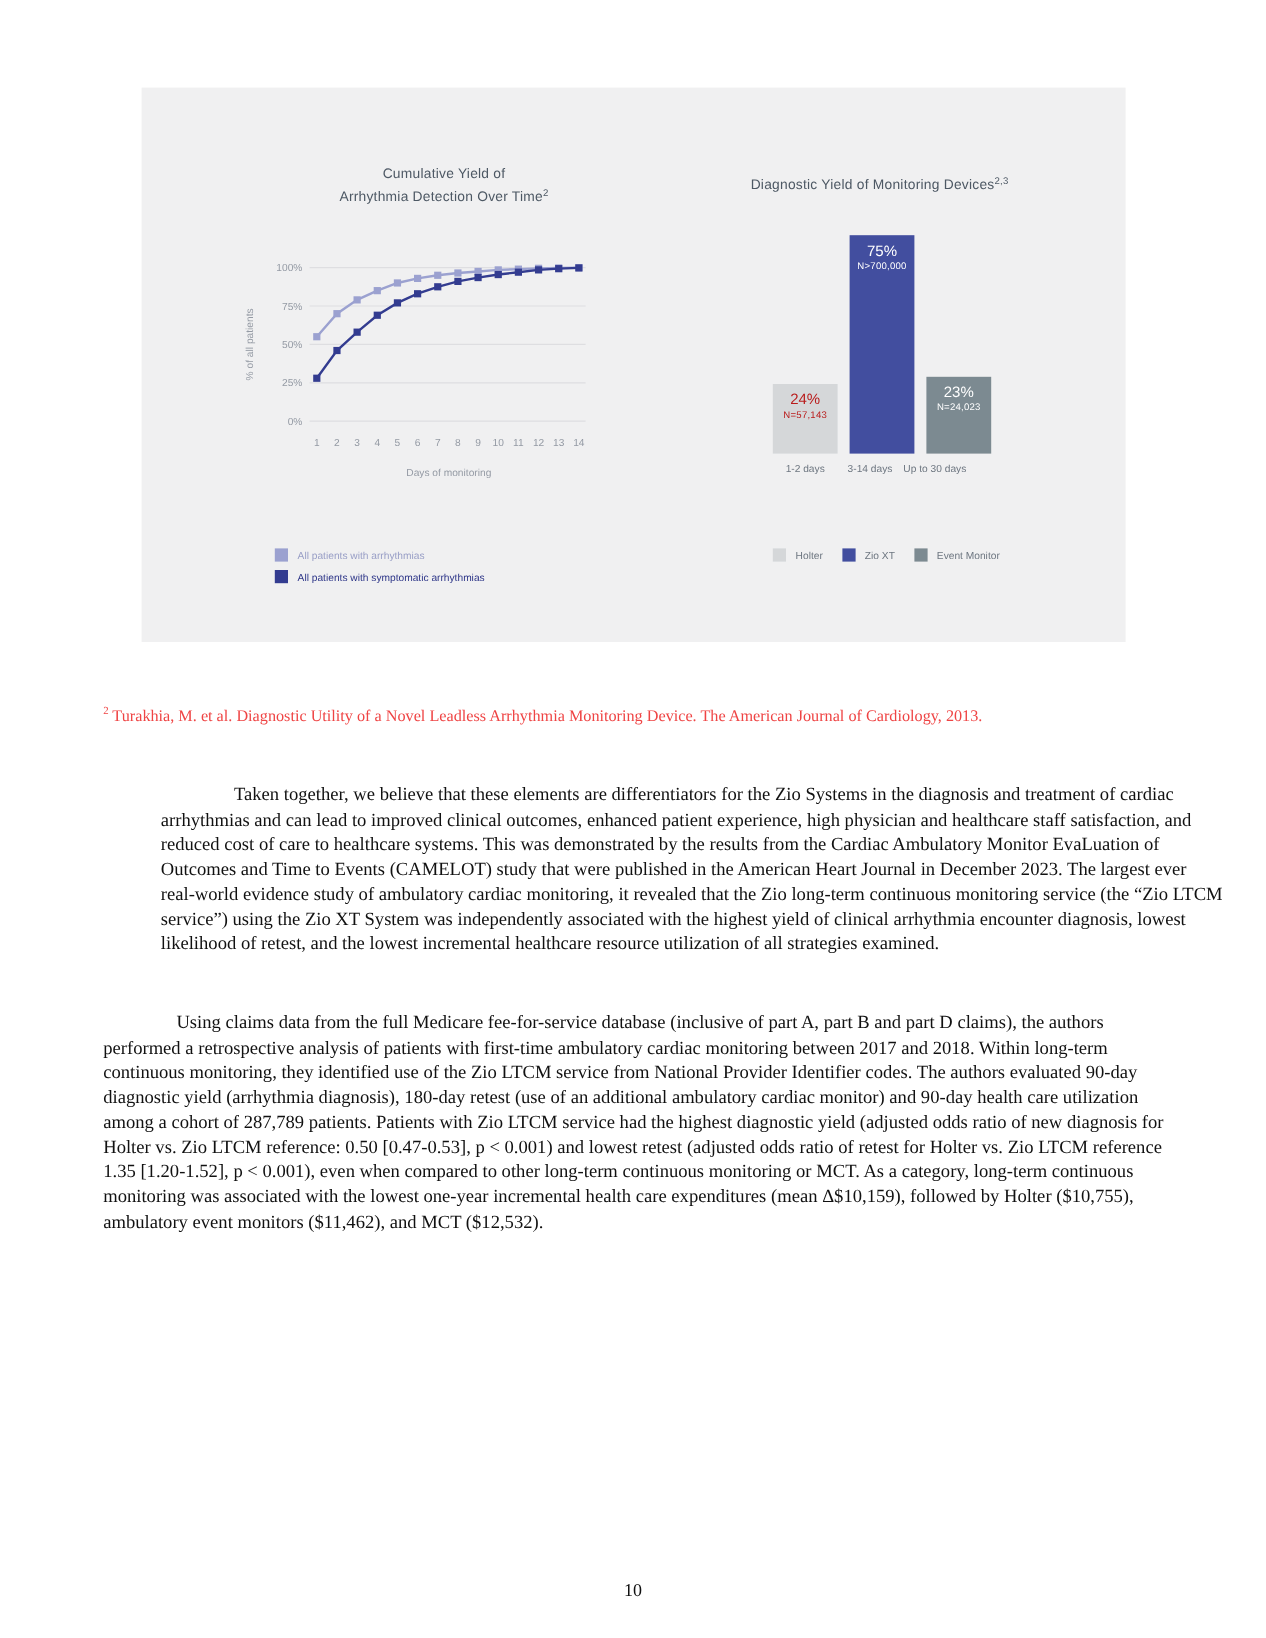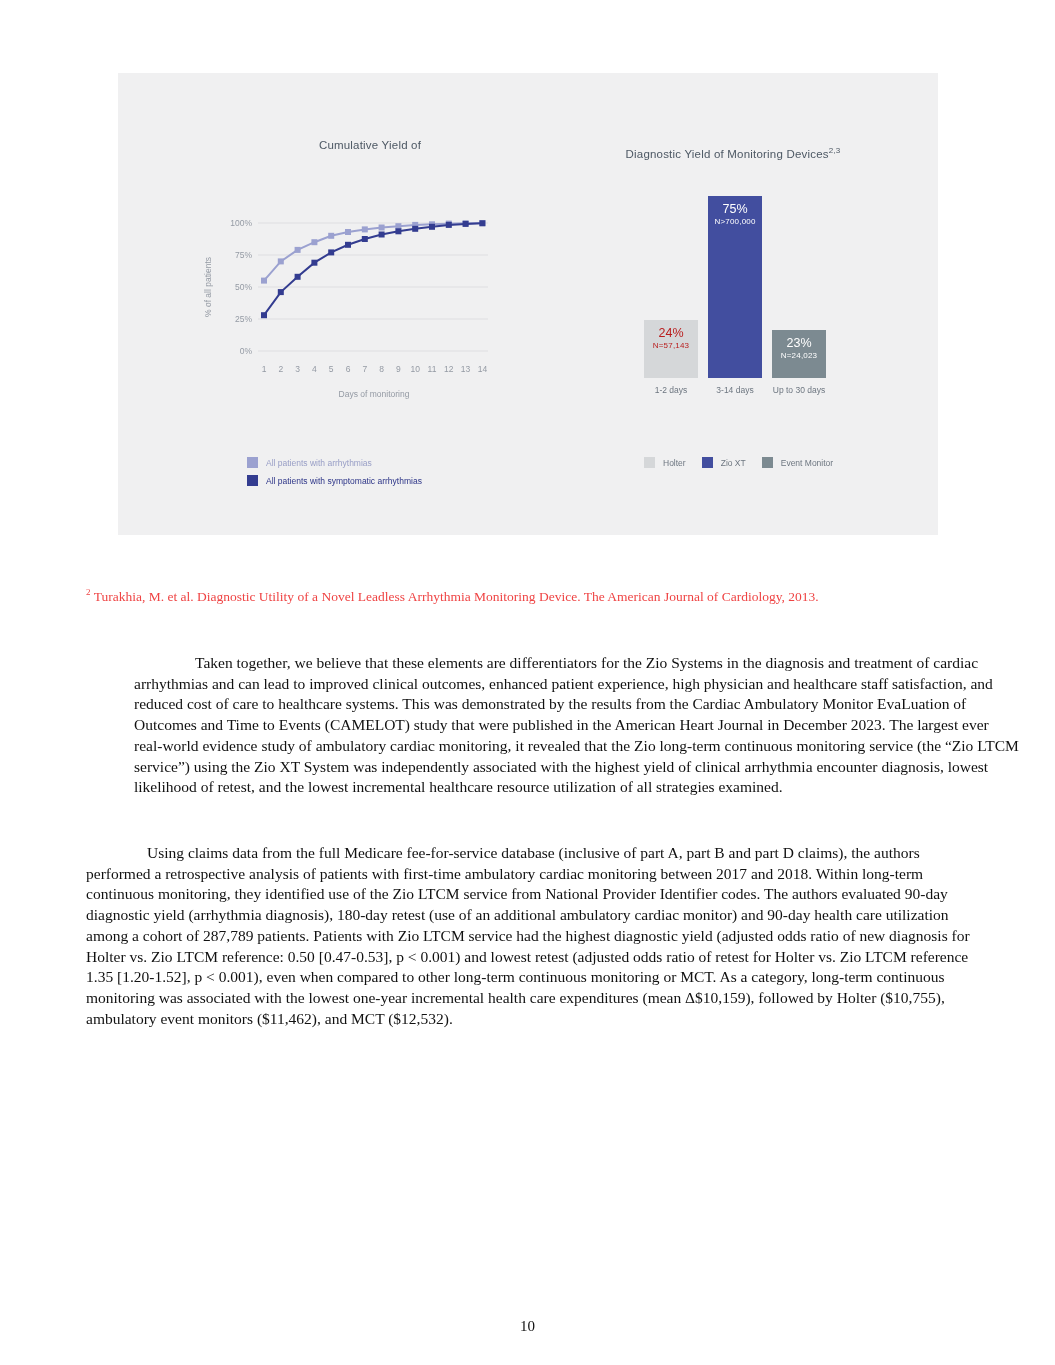--- a/index.html
+++ b/index.html
@@ -21,34 +21,34 @@
   }
   .lc-title { left:92px; top:64px; width:320px; }
   .bc-title { left:455px; top:70px; width:320px; }
   .chart-title sup { font-size:8px; }
 
   #line-svg { position:absolute; left:85px; top:138px; }
   #line-svg text.tick { font-size:8.5px; fill:#949aa4; font-family:"Liberation Sans", sans-serif; }
   #line-svg text.axis { font-size:8.5px; fill:#949aa4; font-family:"Liberation Sans", sans-serif; }
 
   .lc-legend { position:absolute; left:111px; top:384px; }
-  .lc-legend-row { display:flex; align-items:center; margin-bottom:7px;margin-left:18px; }
+  .lc-legend-row { display:flex; align-items:center; margin-bottom:7px; }
   .swatch { display:inline-block; width:11px; height:11px; flex:0 0 11px; }
   .lc-label { margin-left:8px; font-size:8.5px; white-space:nowrap; }
   .lc-label-0 { color:#989ec6; }
   .lc-label-1 { color:#2d3588; font-weight:normal; }
 
   .bars {
     position:absolute; left:526px; top:123px; height:182px;
     display:flex; align-items:flex-end; gap:10px;
   }
   .bar { width:54px; text-align:center; }
   .bar-pct { font-size:12.5px; margin-top:6px; }
   .bar-n { font-size:8px; margin-top:1px; letter-spacing:0.2px; }
-  .bar-cats { position:absolute; left:526px; top:312px; display:flex; gap:10px; }
+  .bar-cats { position:absolute; left:526px; top:312px; display:flex; gap:0; }
   .bar-cat {
     width:54px; display:flex; justify-content:center;
     font-size:8.5px; color:#6d7680; white-space:nowrap; overflow:visible;
   }
   .bc-legend { position:absolute; left:526px; top:384px; display:flex; gap:16px; }
   .bc-item { display:flex; align-items:center;justify-content:center; }
   .bc-label { margin-left:8px; font-size:8.5px; color:#6d7680; white-space:nowrap; }
 
   
   .heading {
@@ -69,20 +69,21 @@
 </head>
 <body>
 
 <div class="page">
 
   <section class="charts-panel" style="background: rgb(240, 240, 241);">
 
     <div>
       <div class="chart-title lc-title">
         <div>Cumulative Yield of</div>
+        <div><span>Arrhythmia Detection Over Time</span><sup>2</sup></div>
       </div>
       <svg id="line-svg" width="300" height="205" viewBox="0 0 300 205">
           <line x1="55" y1="140" x2="285" y2="140" stroke="#dedee1" stroke-width="1"></line>
           <text class="tick" x="49" y="143" text-anchor="end">0%</text>
           <line x1="55" y1="108" x2="285" y2="108" stroke="#dedee1" stroke-width="1"></line>
           <text class="tick" x="49" y="111" text-anchor="end">25%</text>
           <line x1="55" y1="76" x2="285" y2="76" stroke="#dedee1" stroke-width="1"></line>
           <text class="tick" x="49" y="79" text-anchor="end">50%</text>
           <line x1="55" y1="44" x2="285" y2="44" stroke="#dedee1" stroke-width="1"></line>
           <text class="tick" x="49" y="47" text-anchor="end">75%</text>
@@ -153,21 +154,21 @@
       </div>
       <div id="bars" class="bars">
           <div class="bar" style="height: 58px; background: rgb(213, 215, 217); color: #b91c1c;">
             <div class="bar-pct">24%</div>
             <div class="bar-n">N=57,143</div>
           </div>
           <div class="bar" style="height: 182px; background: rgb(66, 78, 159); color: rgb(255, 255, 255);">
             <div class="bar-pct">75%</div>
             <div class="bar-n">N&gt;700,000</div>
           </div>
-          <div class="bar" style="height: 48px; background: rgb(124, 138, 145); color: rgb(255, 255, 255);">
+          <div class="bar" style="height: 64px; background: rgb(124, 138, 145); color: rgb(255, 255, 255);">
             <div class="bar-pct">23%</div>
             <div class="bar-n">N=24,023</div>
           </div>
         </div>
       <div id="bar-cats" class="bar-cats">
           <div class="bar-cat">
             <span>1-2 days</span>
           </div>
           <div class="bar-cat">
             <span>3-14 days</span>

